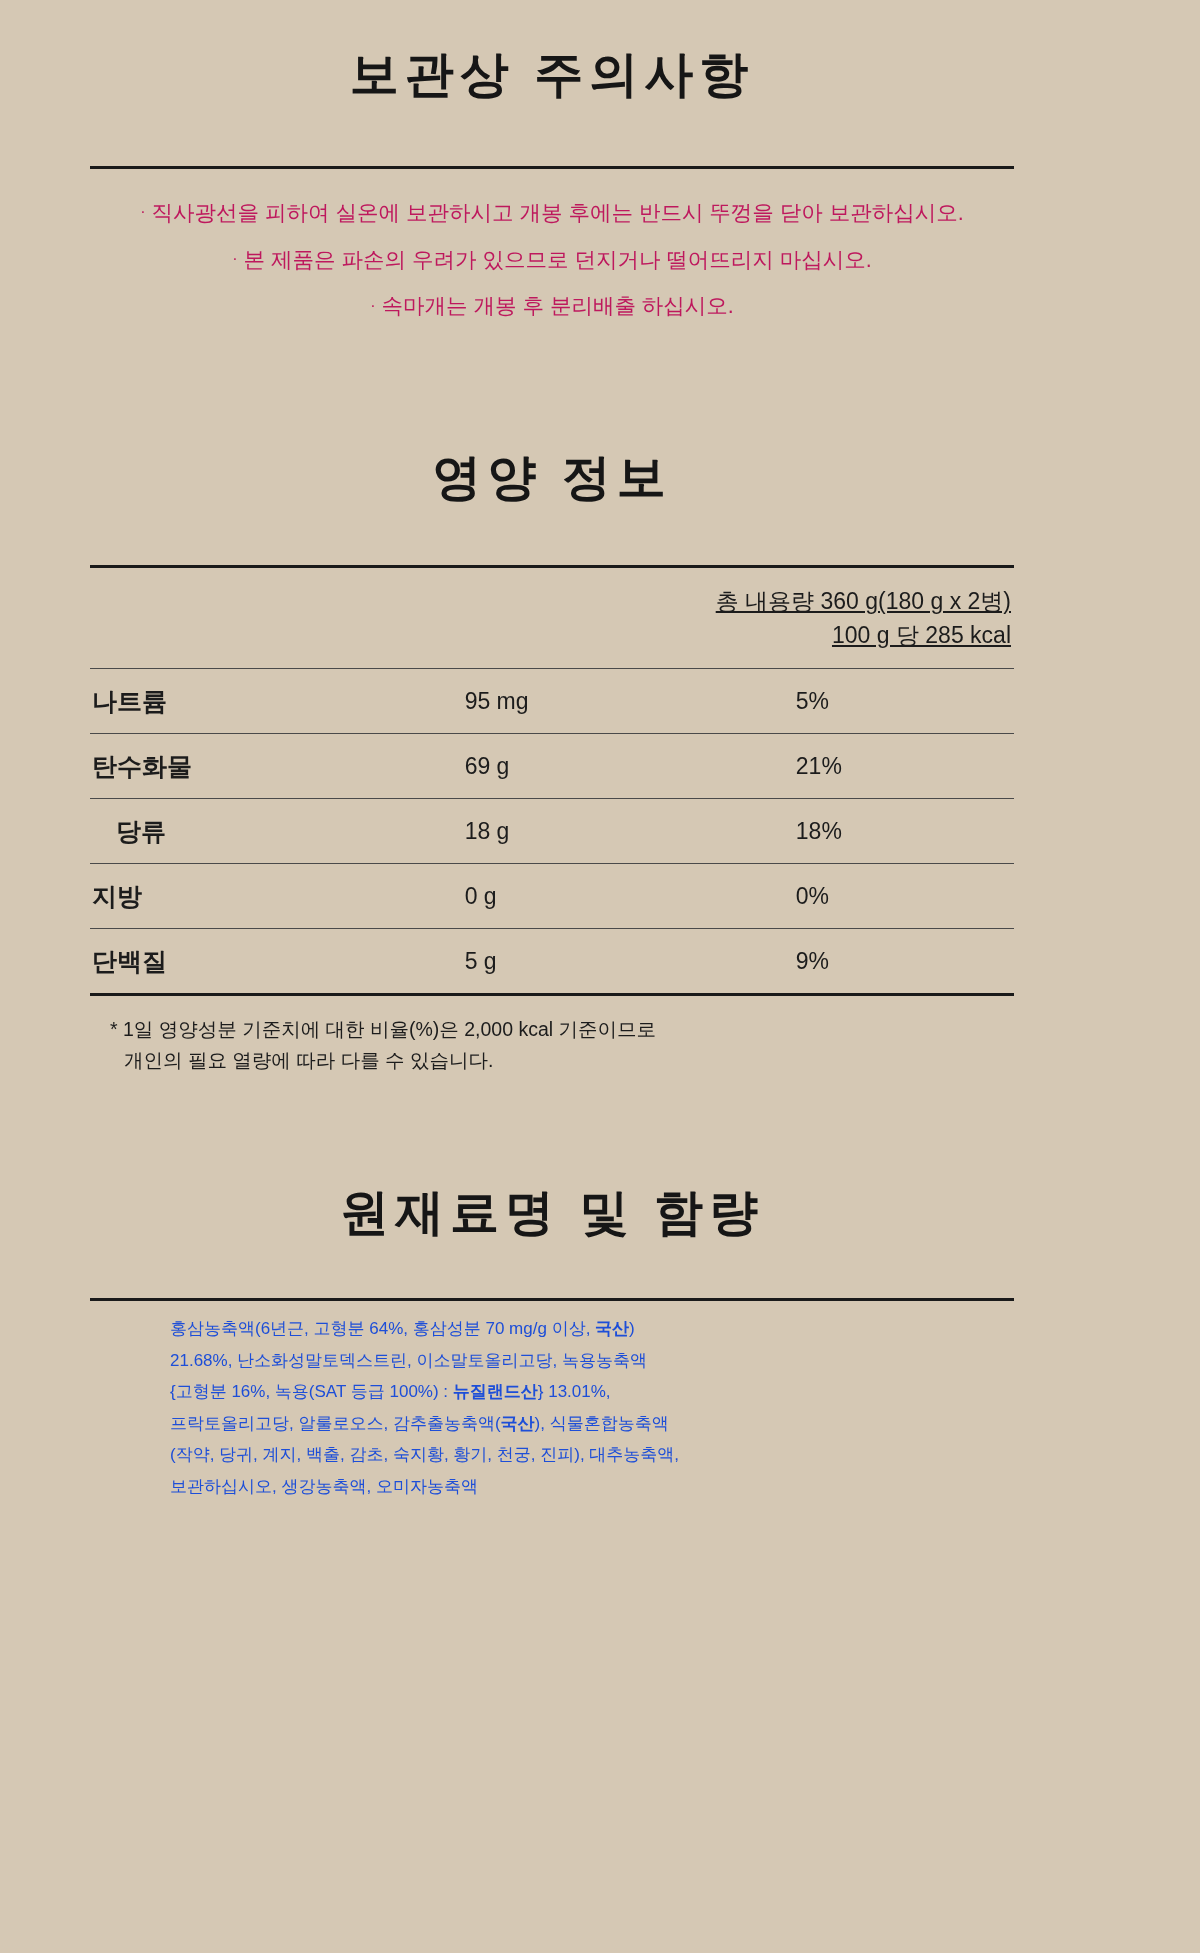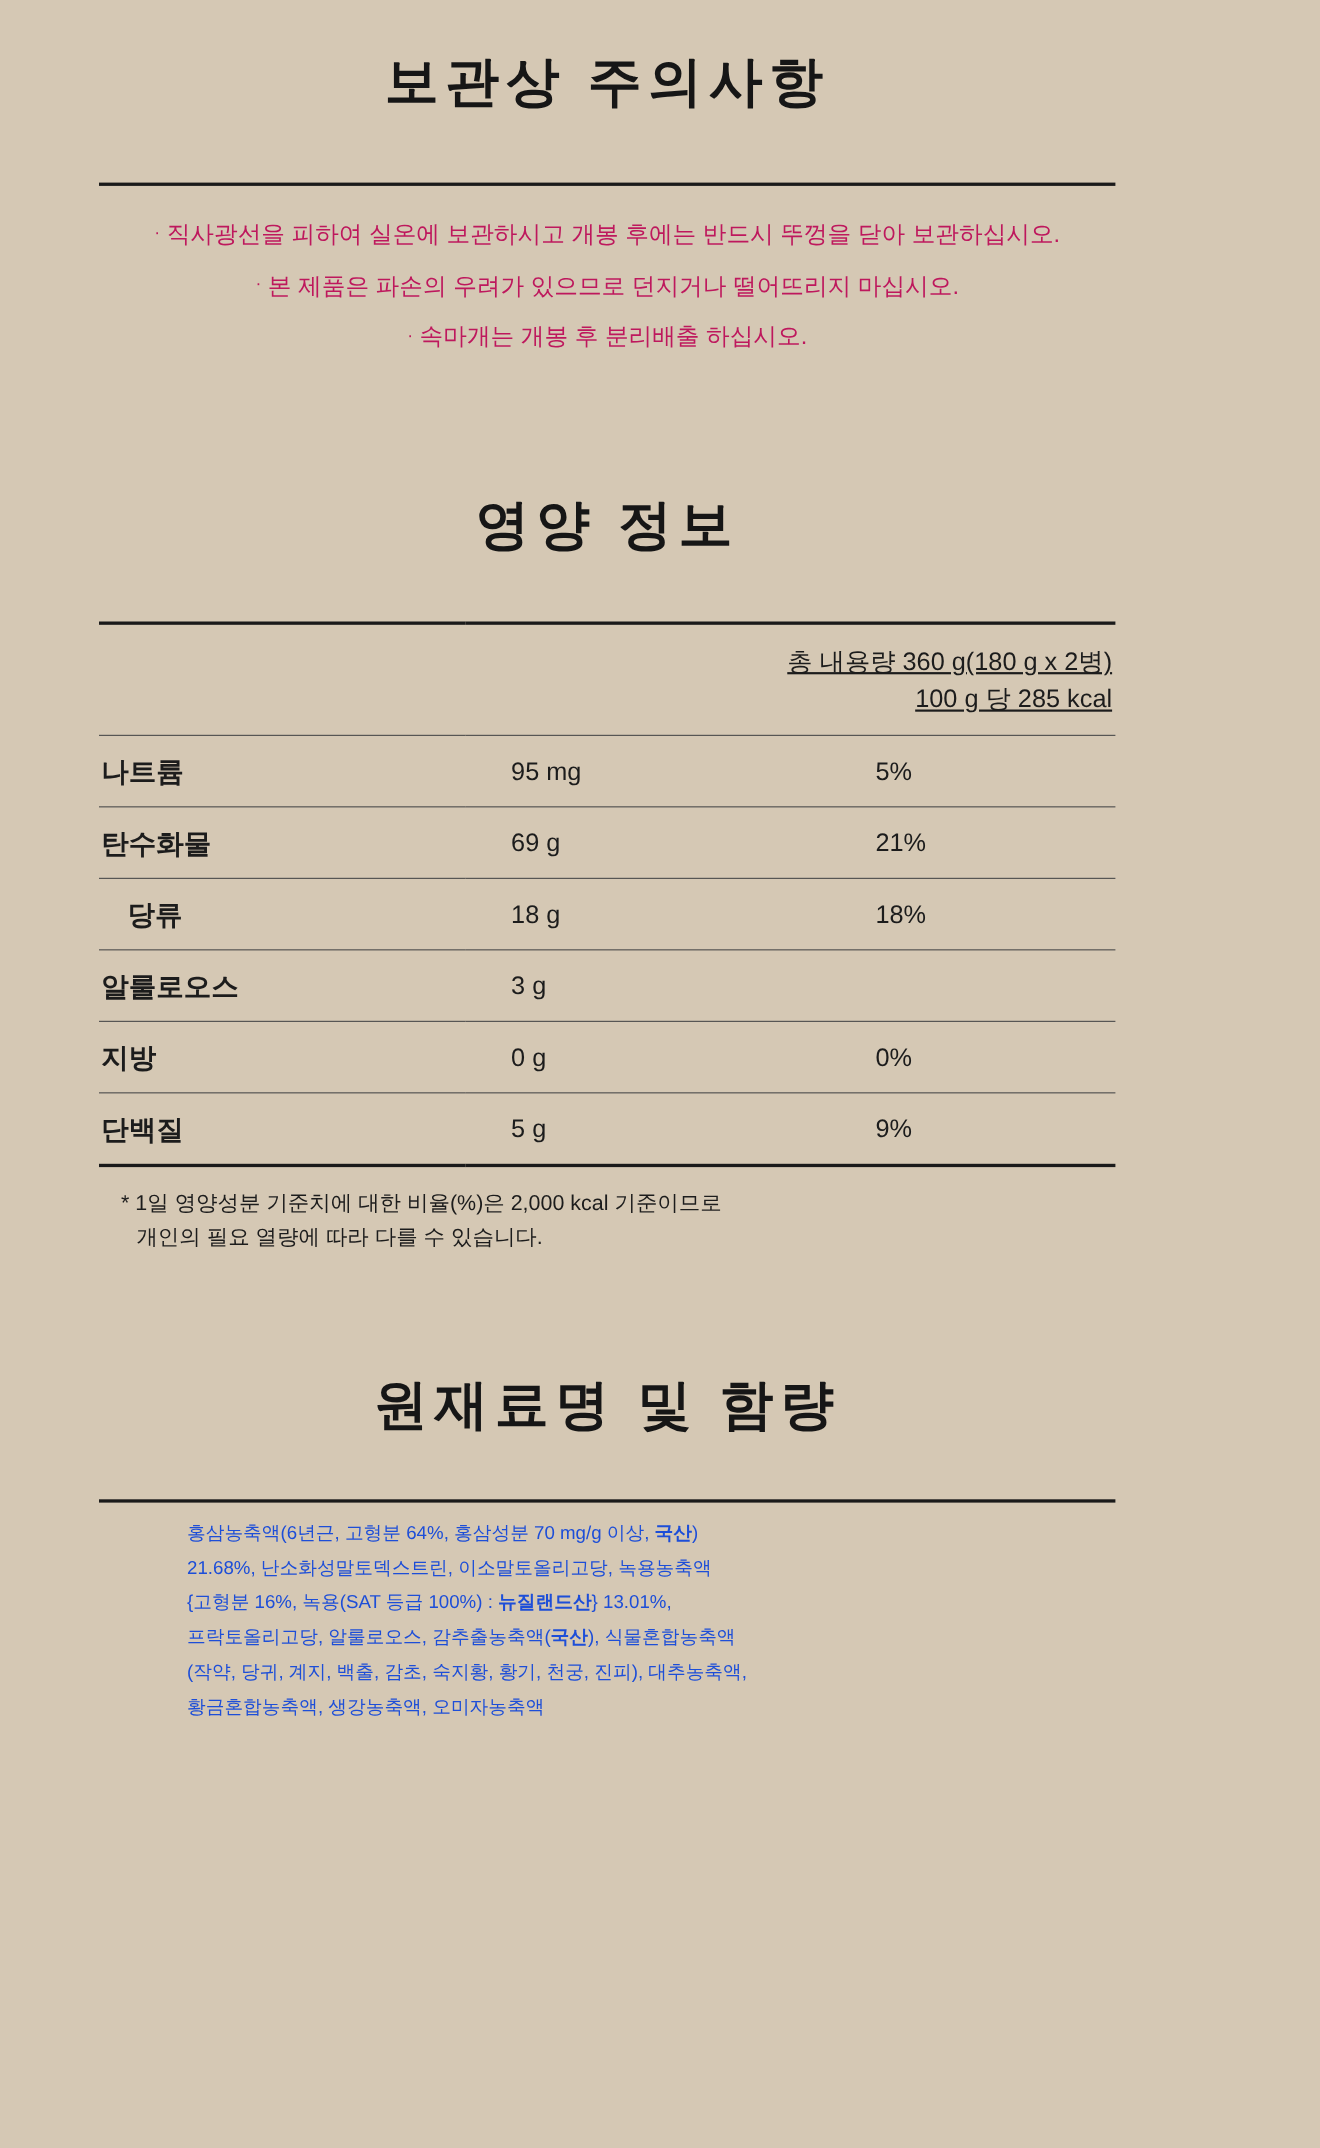--- a/index.html
+++ b/index.html
@@ -186,25 +186,20 @@
         <td class="lbl">탄수화물</td>
         <td class="amt">69 g</td>
         <td class="pct">21%</td>
       </tr>
       <tr class="nutri-row">
         <td class="lbl indent">당류</td>
         <td class="amt">18 g</td>
         <td class="pct">18%</td>
       </tr>
       <tr class="nutri-row">
-        <td class="lbl">알룰로오스</td>
-        <td class="amt">3 g</td>
-        <td class="pct"></td>
-      </tr>
-      <tr class="nutri-row">
         <td class="lbl">지방</td>
         <td class="amt">0 g</td>
         <td class="pct">0%</td>
       </tr>
       <tr class="nutri-row last">
         <td class="lbl">단백질</td>
         <td class="amt">5 g</td>
         <td class="pct">9%</td>
       </tr>
     </tbody>
@@ -228,17 +223,17 @@
     <div class="line">
       <span>{고형분 16%, 녹용(SAT 등급 100%) : </span><b>뉴질랜드산</b><span>} 13.01%,</span>
     </div>
     <div class="line">
       <span>프락토올리고당, 알룰로오스, 감추출농축액(</span><b>국산</b><span>), 식물혼합농축액</span>
     </div>
     <div class="line">
       <span>(작약, 당귀, 계지, 백출, 감초, 숙지황, 황기, 천궁, 진피), 대추농축액,</span><b></b><span></span>
     </div>
     <div class="line">
-      <span>황금혼합농축액, 생강농축액, 오미자농축액</span><b></b><span></span>
+      <span>보관하십시오, 생강농축액, 오미자농축액</span><b></b><span></span>
     </div>
   </div>
 
 </div>
 
 </body></html>

